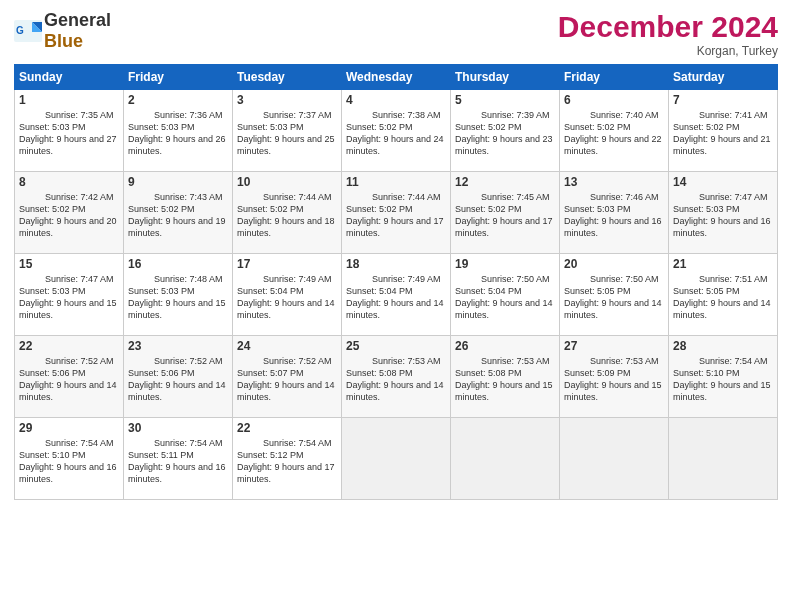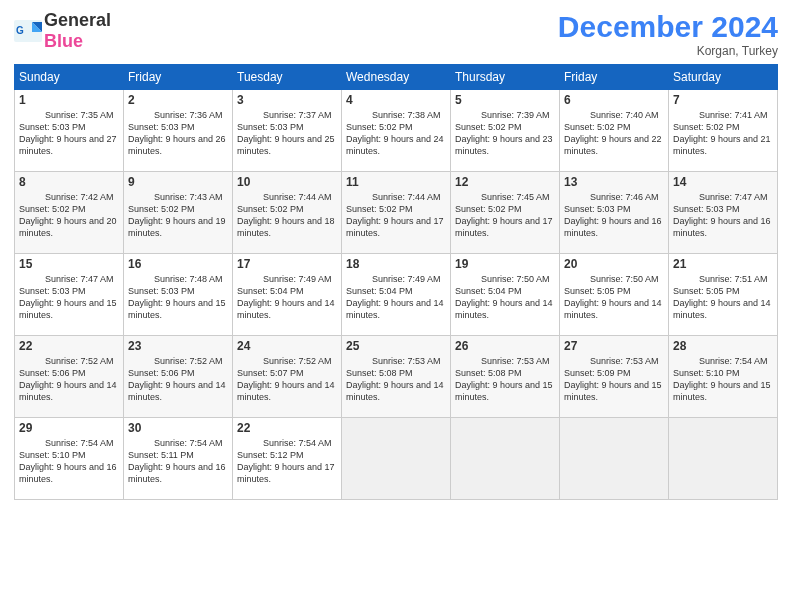--- a/index.html
+++ b/index.html
@@ -23,48 +23,48 @@
     .logo {
       display: flex;
       align-items: center;
     }
     .logo-text {
       font-size: 18px;
       font-weight: bold;
       color: #333;
       margin-top: 47px;
     }
-    .logo-blue { color: #ec4899; }
+    .logo-blue { color: #a16207; }
     .logo-icon {
       width: 28px;
       height: 22px;
       margin-right: 2px;
     }
     .title-block {
       text-align: right;
     }
     .month-title {
       font-size: 30px;
       font-weight: bold;
-      color: #3b82f6;
+      color: #be185d;
     }
     .location {
       font-size: 12px;
       color: #555;
     }
     table {
       width: 100%;
       border-collapse: collapse;
       table-layout: fixed;
     }
     th {
       background-color: #1565c0;
       color: #fff;
       font-size: 12px;
-      font-weight: normal;
+      font-weight: bold;
       padding: 5px 4px;
       text-align: left;
       border: 1px solid #1565c0;
     }
     td {
       border: 1px solid #ccc;
       vertical-align: top;
       padding: 3px 4px;
       font-size: 9.5px;
       color: #333;

